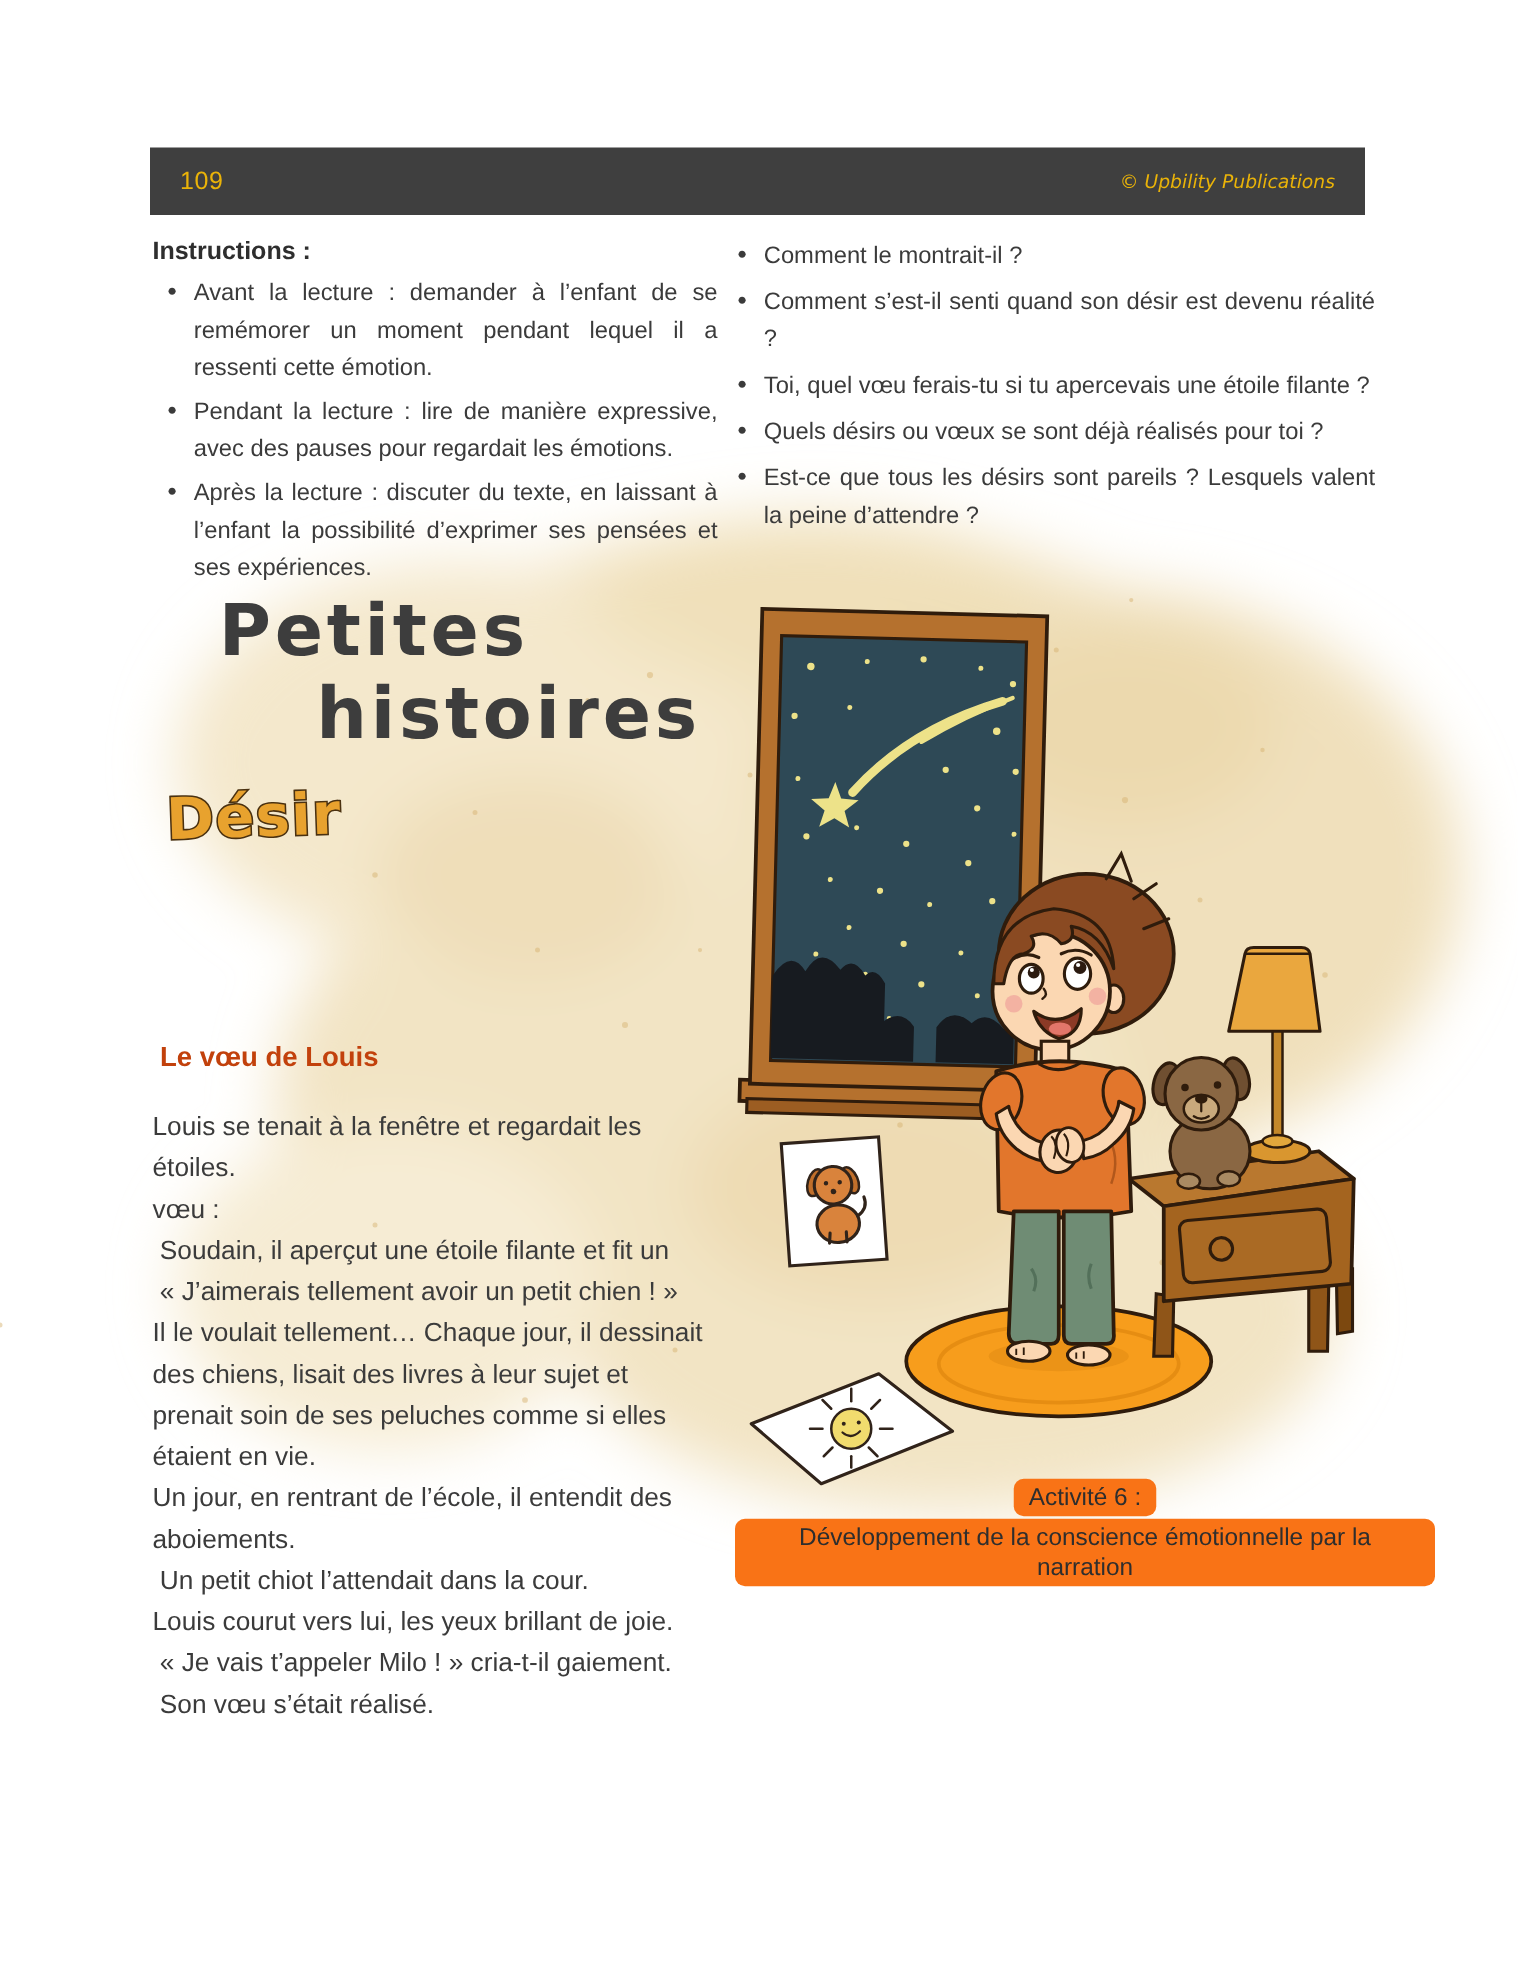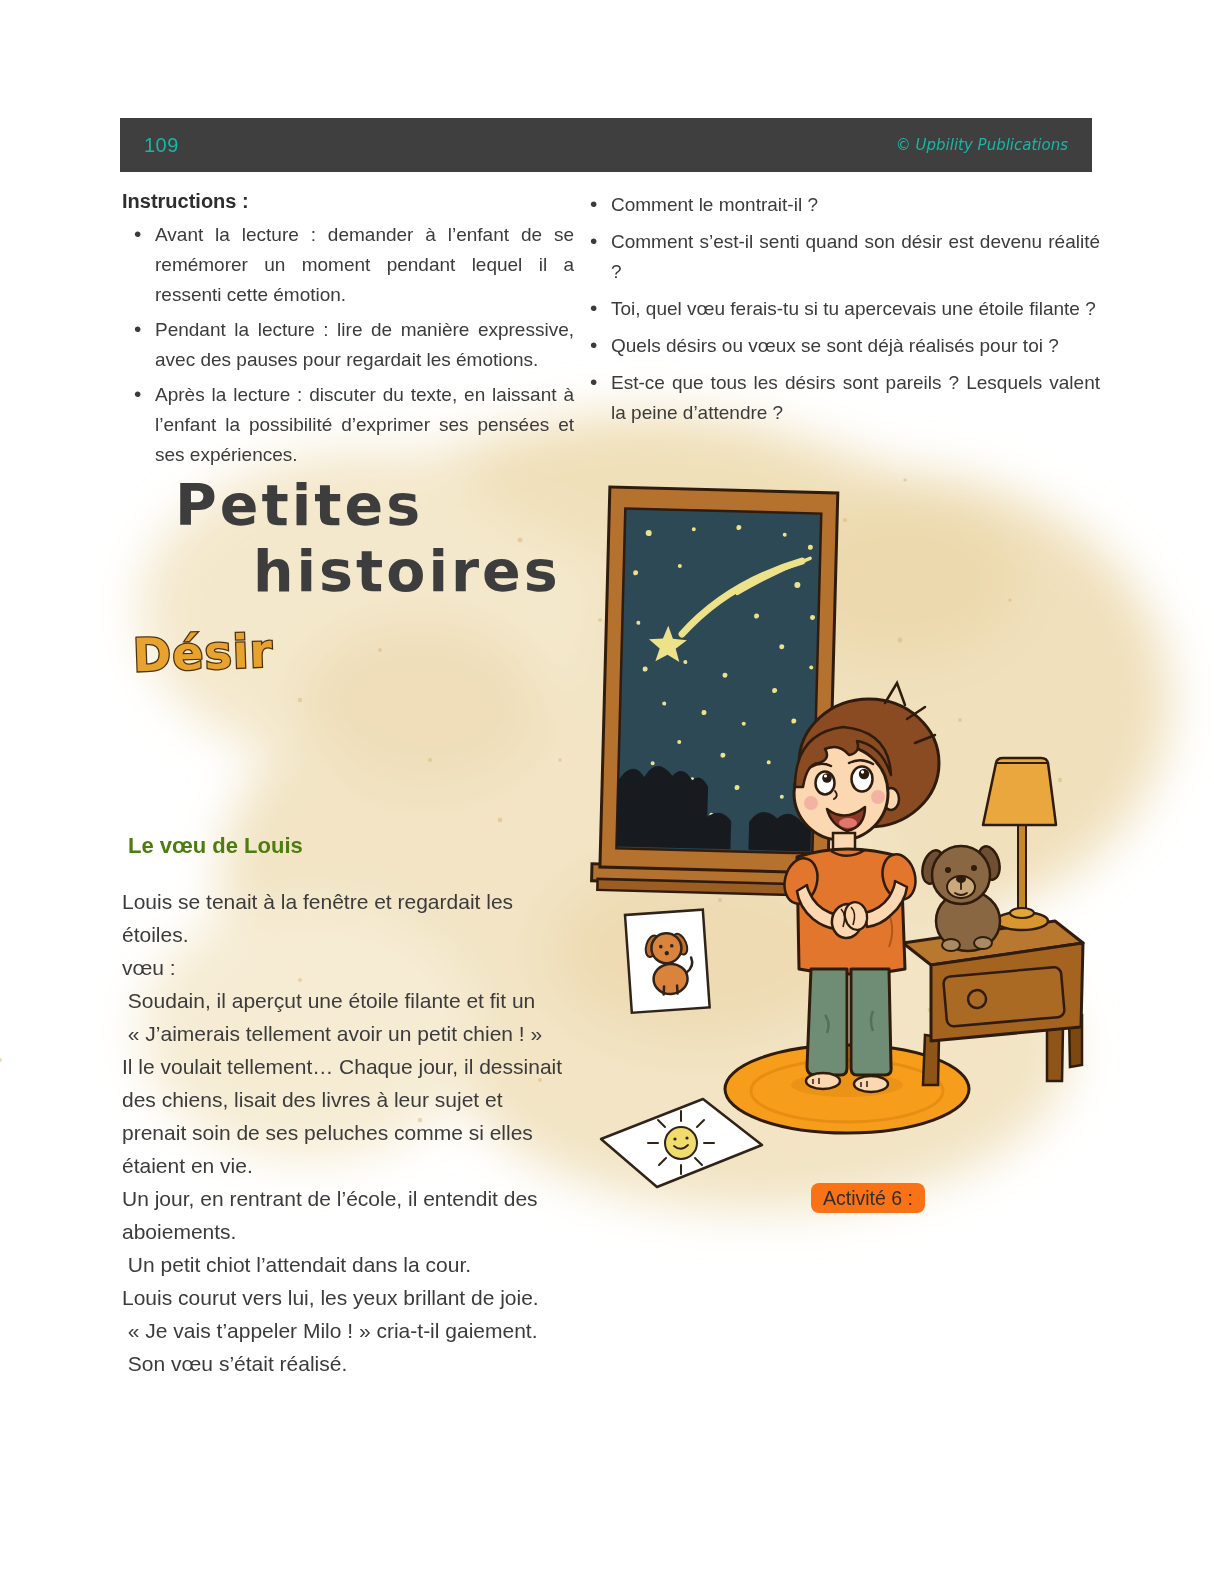--- a/index.html
+++ b/index.html
@@ -7,21 +7,21 @@
     width:1214px;height:1572px;position:relative;overflow:hidden;
     background:#ffffff;color:#3b3b3b;
     font-family:"Liberation Sans",sans-serif;
   }
   .abs{position:absolute;}
   
   #bg{left:0;top:0;z-index:0;}
   
   .header-bar{
     left:120px;top:118px;width:972px;height:54px;
-    background:#3f3f3f;color:#14b8a6;z-index:2;
+    background:#3f3f3f;color:#eab308;z-index:2;
     display:flex;align-items:center;justify-content:space-between;
     padding:0 24px;box-sizing:border-box;
   }
   .page-number{font-size:20px;letter-spacing:.5px;}
   .copyright{font-size:15px;font-style:italic;font-family:"DejaVu Sans",sans-serif;}
   
   .col{z-index:2;font-size:19px;line-height:30px;color:#3b3b3b;}
   .col-title{font-weight:bold;font-size:20px;color:#2e2e2e;margin:0 0 2px 0;}
   ul.bullets{margin:4px 0 0 0;padding:0;list-style:none;}
   ul.bullets li{position:relative;padding-left:33px;margin-bottom:5px;text-align:justify;}
@@ -38,21 +38,21 @@
   .big-title .line2{margin-left:78px;}
   .emotion{
     left:133px;top:626px;z-index:2;
     font-family:"DejaVu Sans",sans-serif;font-weight:700;
     font-size:46px;letter-spacing:1px;color:#e8a22e;
     -webkit-text-stroke:2.5px #4a3110;paint-order:stroke fill;
     transform:rotate(-2deg);
   }
   
   #story{left:122px;top:833px;width:470px;z-index:2;}
-  .story-title{font-weight:bold;font-size:22px;color:#4d7c0f;padding-left:6px;margin-bottom:26px;}
+  .story-title{font-weight:bold;font-size:22px;color:#c2410c;padding-left:6px;margin-bottom:26px;}
   .story-line{font-size:21px;line-height:33px;white-space:pre-wrap;color:#3b3b3b;}
   
   #activity{left:588px;top:1182px;width:560px;z-index:3;text-align:center;font-size:19.5px;color:#2e2e2e;}
   #activity .hl{
     display:inline-block;background:#f97316;border-radius:8px;
     padding:3px 12px;margin:1px 0;line-height:24px;
   }
   
   #illus{left:585px;top:475px;z-index:1;}
 </style>
@@ -311,13 +311,14 @@
     <path d="M266,494 L266,593 Q266,600 272,600 L300,600 Q307,600 306,592 L304,494 Z" fill="#6f8c74" stroke="#2f1c0c" stroke-width="3" stroke-linejoin="round"></path>
     <path d="M240,540 Q246,548 242,558 M288,536 Q284,546 288,556" fill="none" stroke="#53705a" stroke-width="2.5"></path>
     <ellipse cx="238" cy="606" rx="17" ry="8" fill="#fbd7b2" stroke="#2f1c0c" stroke-width="2.5"></ellipse>
     <ellipse cx="286" cy="609" rx="17" ry="8" fill="#fbd7b2" stroke="#2f1c0c" stroke-width="2.5"></ellipse>
     <path d="M228,604 L228,609 M234,603 L234,609 M276,607 L276,612 M282,606 L282,612" stroke="#2f1c0c" stroke-width="1.5"></path>
   </g>
 </svg>
 
 <div id="activity" class="abs">
   <div><span class="hl">Activité 6 :</span></div>
+  <div><span class="hl">Développement de la conscience émotionnelle par la narration</span></div>
 </div>
 
 </body></html>

